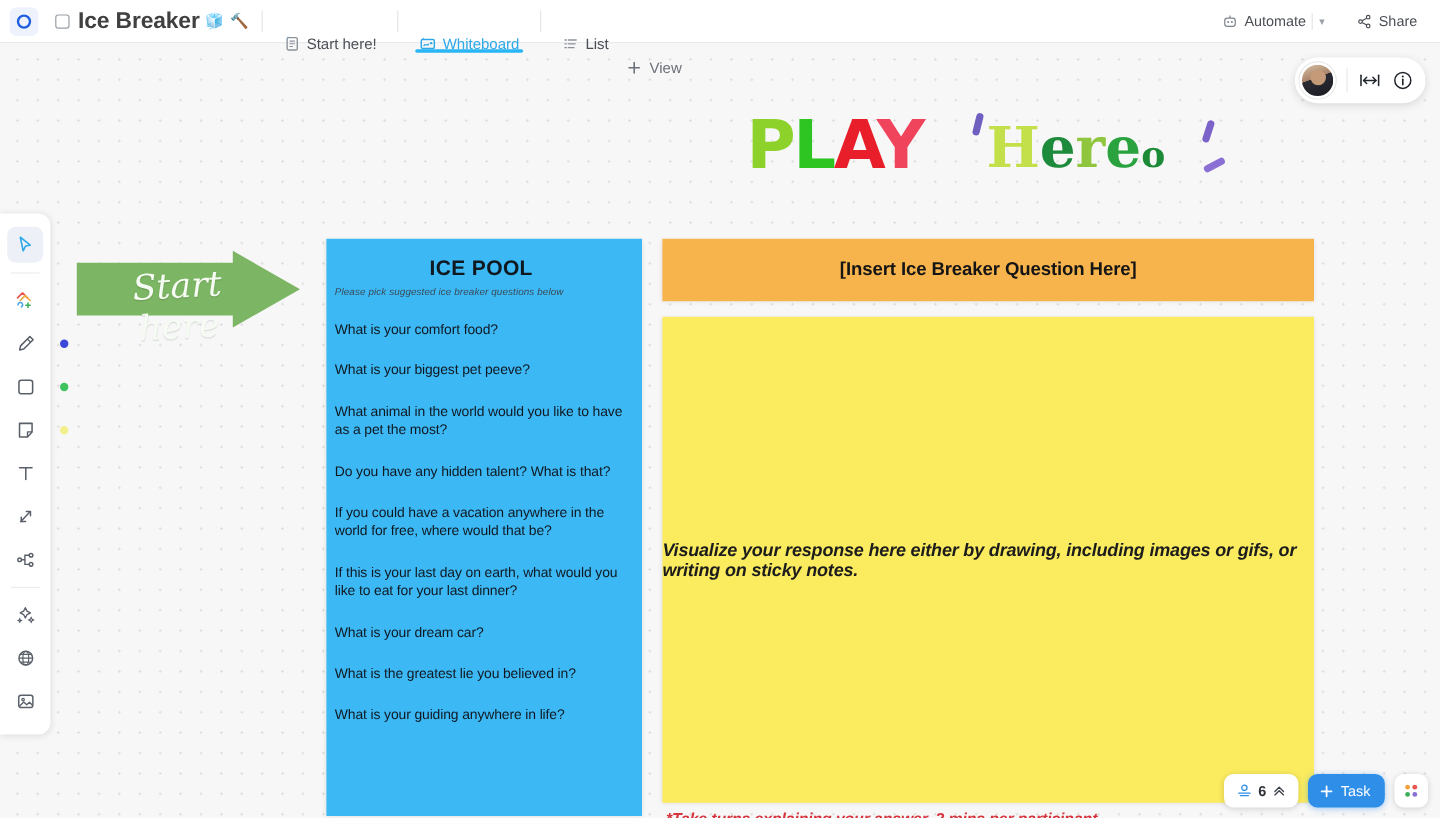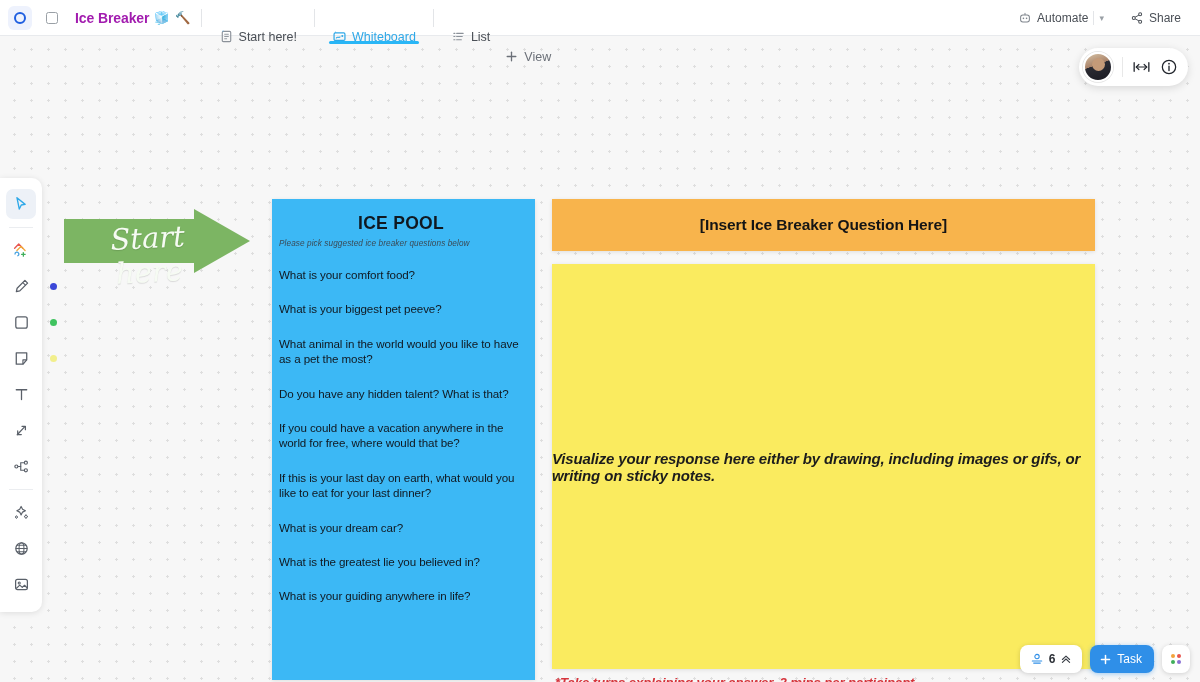--- a/index.html
+++ b/index.html
@@ -26,22 +26,22 @@
   }
   .logo-badge .ring {
     width: 12px; height: 12px; border-radius: 50%;
     border: 2.2px solid #1f5fe0;
   }
   .doc-check {
     width: 12px; height: 12px; border: 1.4px solid #9aa0a6;
     border-radius: 2.5px; margin-left: 14px;
   }
   .doc-title {
-    font-size: 14px; font-weight: bold; color: #a21caf;
-    margin-left: 17px; letter-spacing: -0.1px;
+    font-size: 19px; font-weight: bold; color: #404040;
+    margin-left: 7px; letter-spacing: -0.1px;
   }
   .emoji { font-size: 12.5px; margin-left: 5px; }
   .vsep { width: 1px; height: 18px; background: #e3e5e8; margin: 0 10px; }
 
   .tab {
     display: flex; align-items: flex-end; gap: 5px;
     height: 52px; padding: 0 7px;
     font-size: 12.5px; color: #4a4f56; position: relative;
     cursor: pointer;
   }
@@ -425,20 +425,31 @@
 
     <div class="tool">
       <svg width="19" height="19" viewBox="0 0 20 20">
         <rect x="3.8" y="4.6" width="12.4" height="10.8" rx="2" fill="none" stroke="#5a6069" stroke-width="1.3"></rect>
         <circle cx="7.6" cy="8.4" r="1.1" fill="none" stroke="#5a6069" stroke-width="1.1"></circle>
         <path d="M4.4 14.2 l3.8 -3.6 2.6 2.4 2.4 -2.2 2.6 2.6" fill="none" stroke="#5a6069" stroke-width="1.2" stroke-linejoin="round"></path>
       </svg>
     </div>
   </div>
 
+  <div class="title-art">
+    <div class="word wPLAY">
+      <span class="c1">P</span><span class="c2">L</span><span class="c3">A</span><span class="c4">Y</span>
+    </div>
+    <div class="word wHere">
+      <span class="h1">H</span><span class="h2">e</span><span class="h3">r</span><span class="h4">e</span><span class="h5" style="font-size:30px;">o</span>
+    </div>
+    <span class="tick t1"></span>
+    <span class="tick t2"></span>
+    <span class="tick t3"></span>
+  </div>
 
   <div class="arrow-wrap">
     <svg width="190" height="68" viewBox="0 0 190 68">
       <path d="M2 12 H132 V2 L188 34 L132 66 V56 H2 Z" fill="#7cb563"></path>
     </svg>
     <div class="arrow-text">Start here</div>
   </div>
 
   <div class="icepool">
     <div class="icepool-title">ICE POOL</div>

